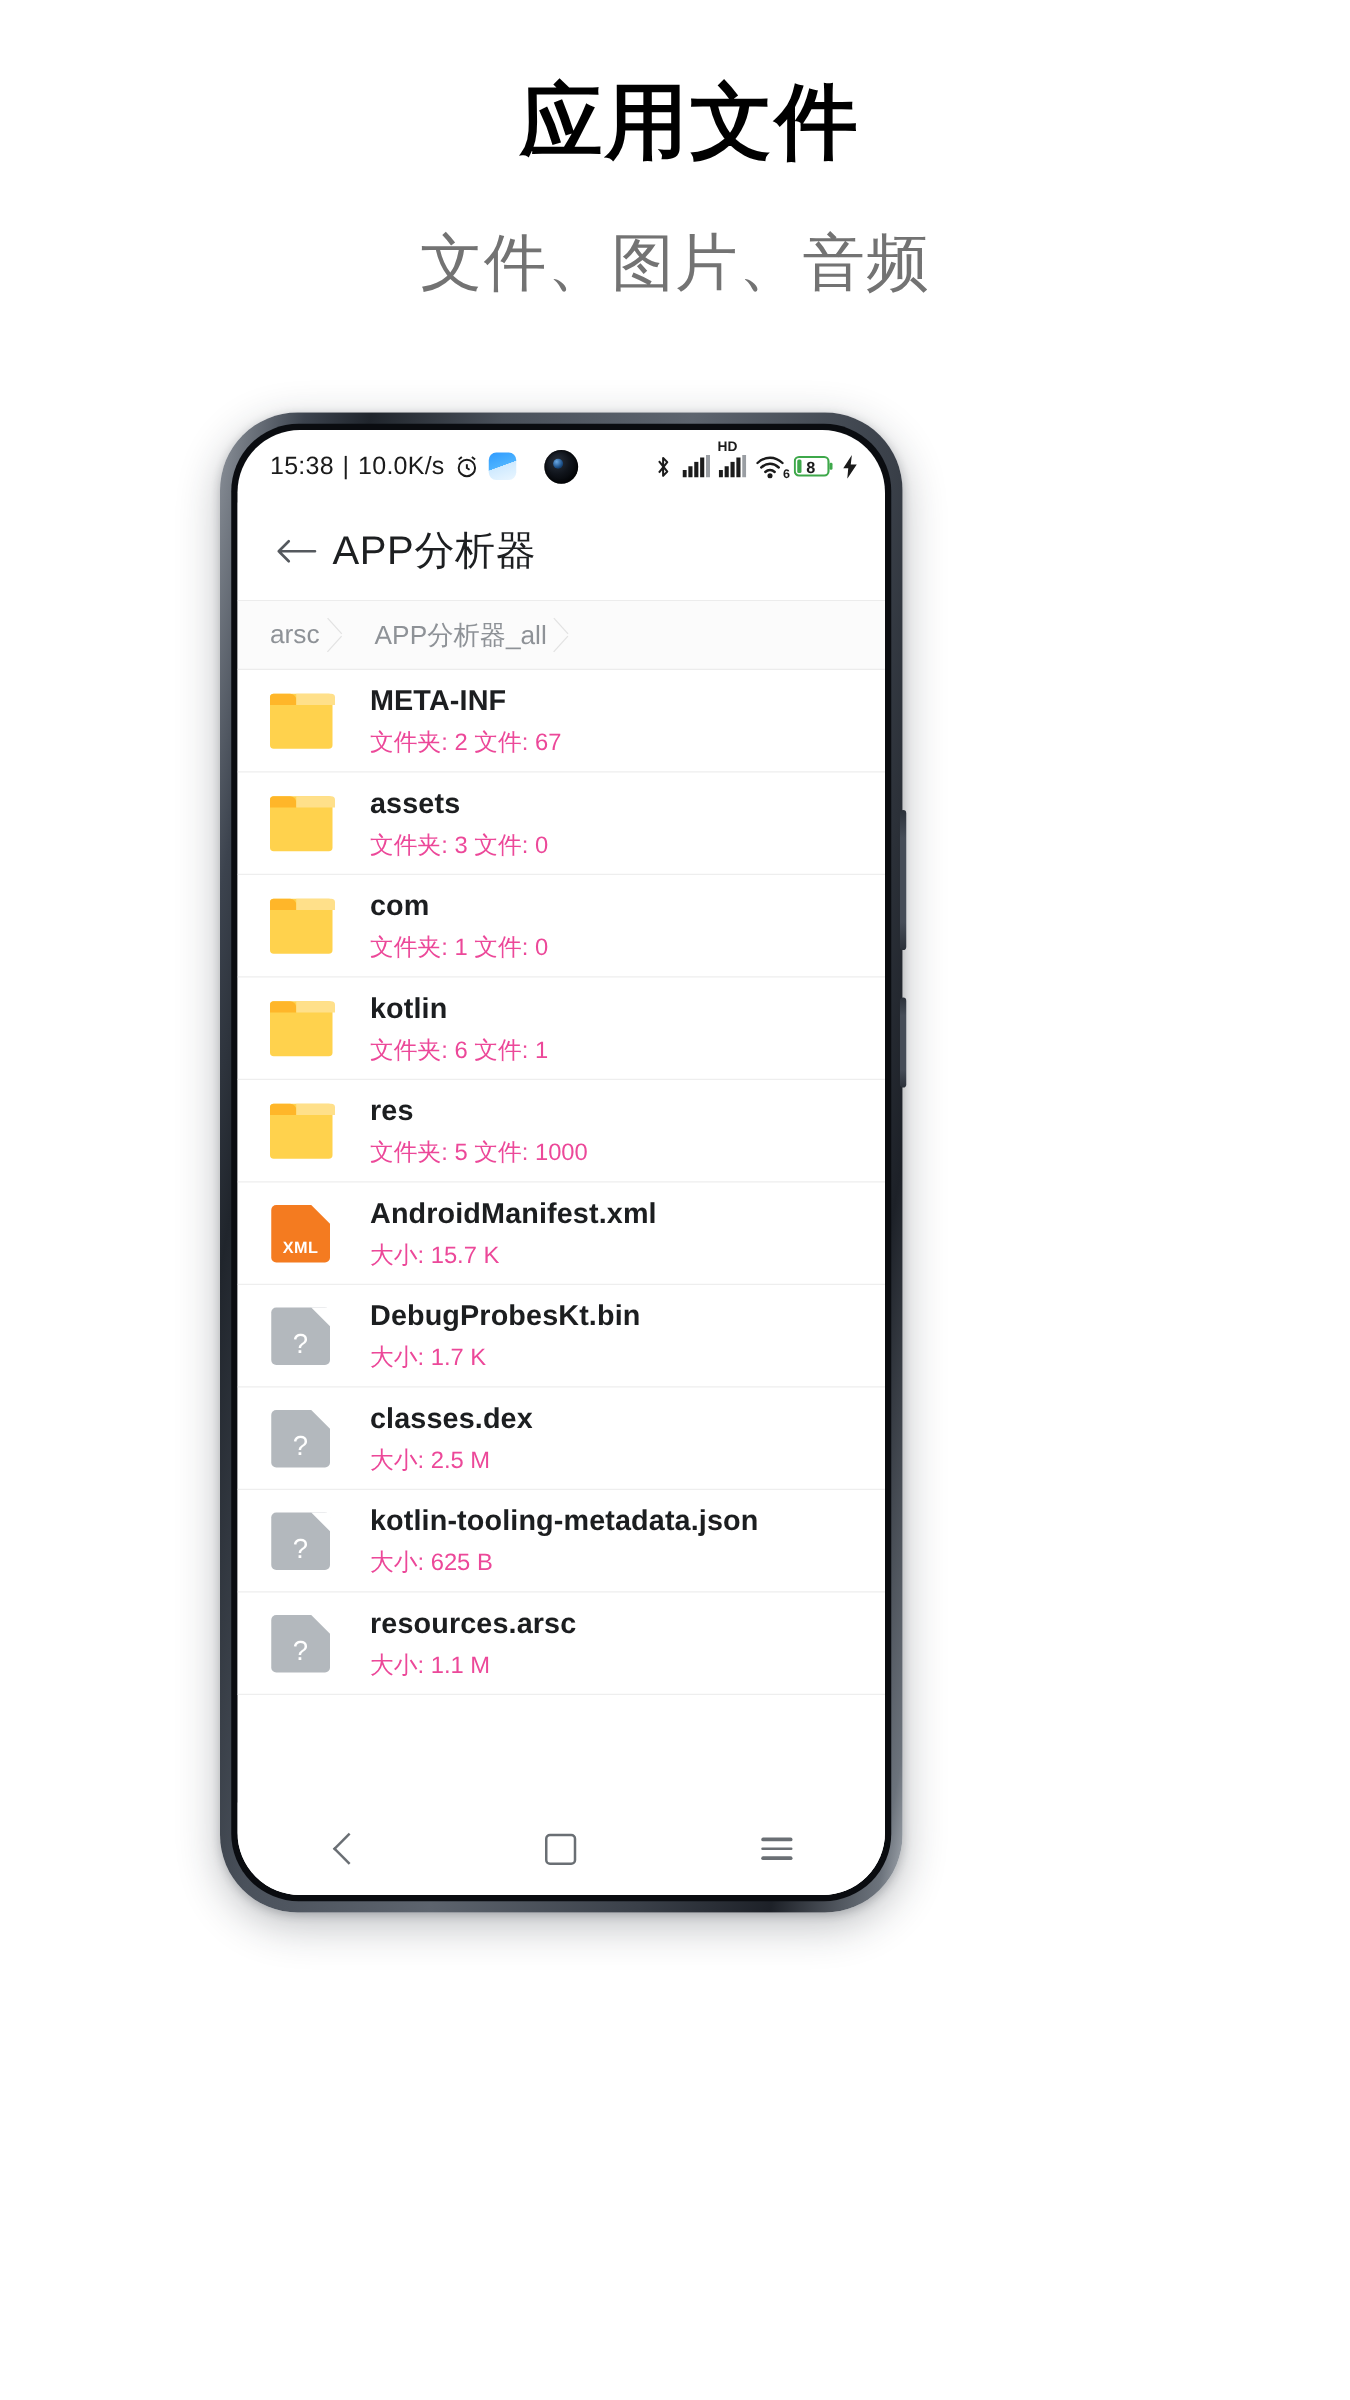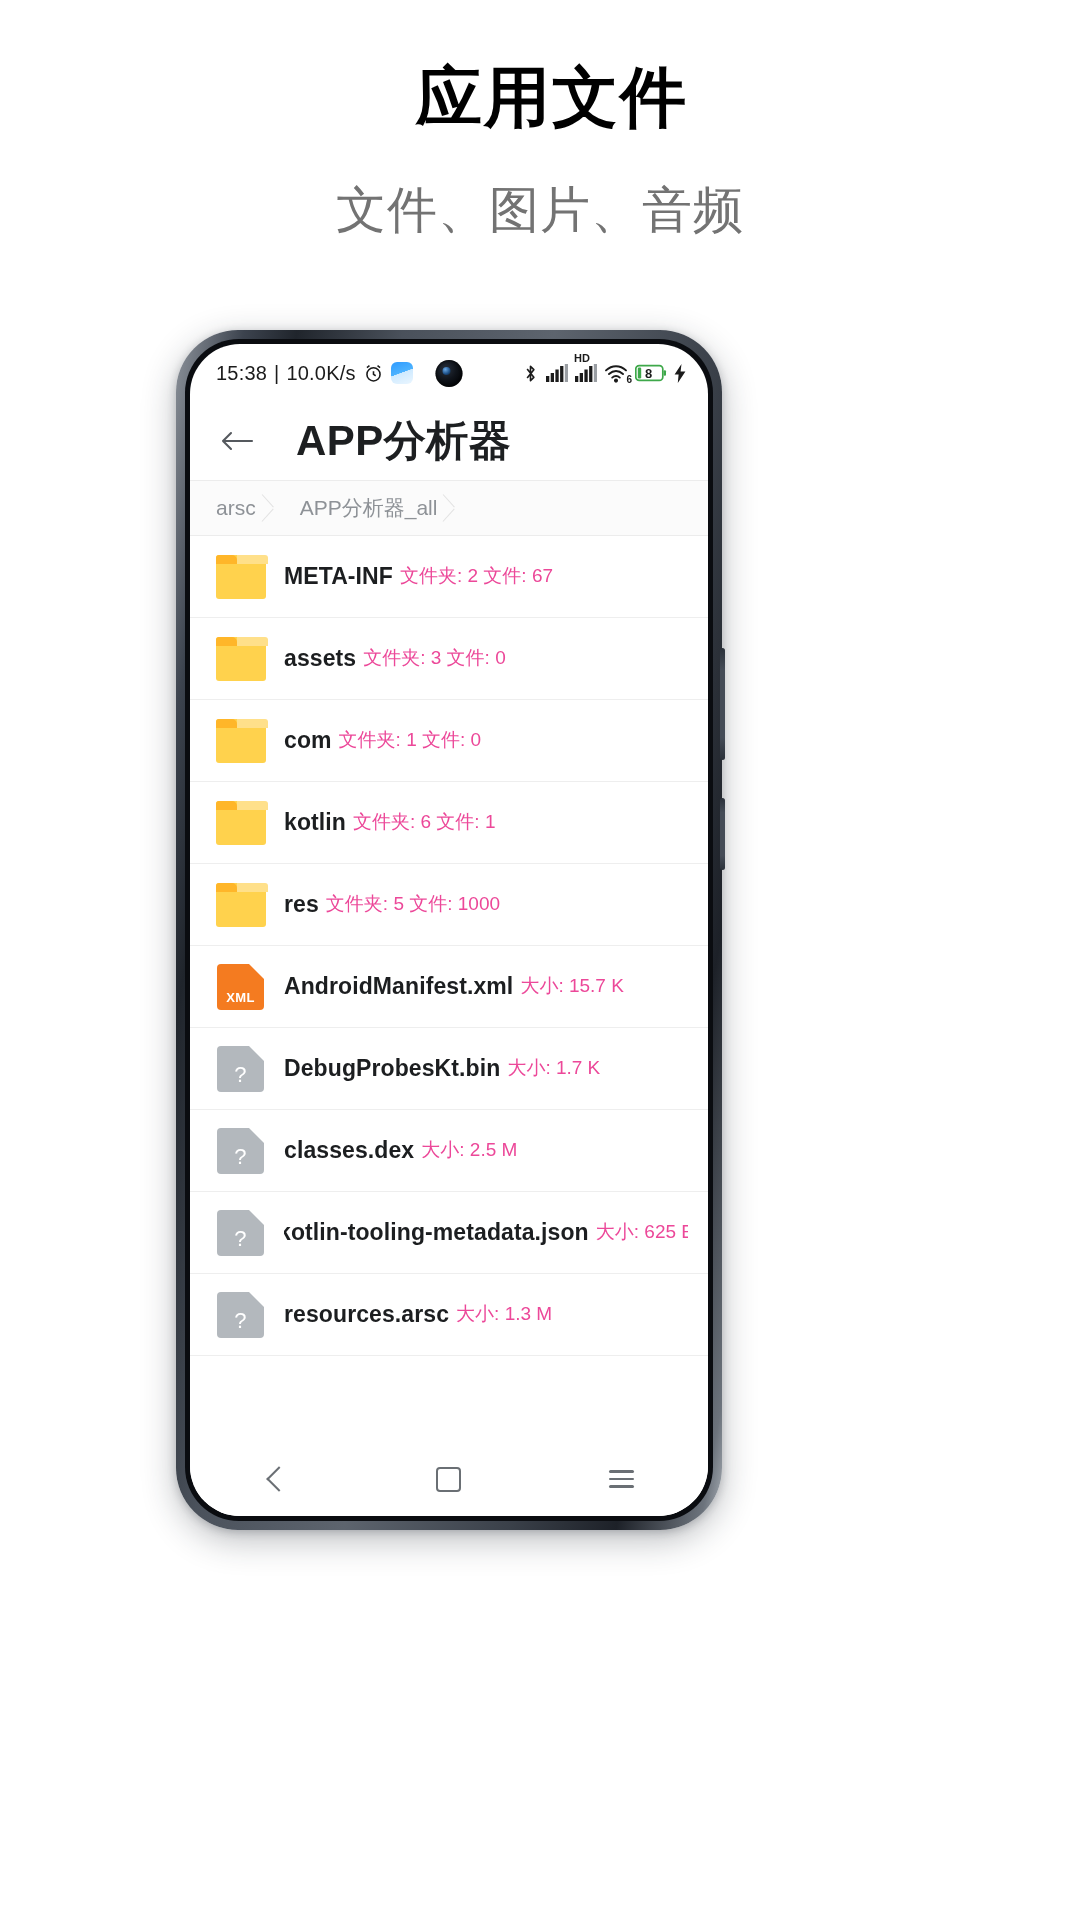--- a/index.html
+++ b/index.html
@@ -158,23 +158,23 @@
   .back-arrow {
     width: 46px;
     display: flex;
     align-items: center;
     justify-content: center;
     color: #555b60;
     font-size: 34px;
     line-height: 1;
   }
   .appbar-title {
-    margin-left: 36px;
-    font-size: 42px;
-    font-weight: 700;
+    margin-left: 6px;
+    font-size: 32px;
+    font-weight: 400;
     color: #1d1f21;
     letter-spacing: .5px;
   }
 
   
   .crumbs {
     height: 54px;
     display: flex;
     align-items: stretch;
     background: #fbfbfb;
@@ -222,23 +222,23 @@
     border-bottom: 1px solid #eeeeee;
     box-sizing: border-box;
   }
   .row-icon {
     width: 52px;
     height: 52px;
     flex: 0 0 52px;
     position: relative;
   }
   .row-text {
-    margin-left: 16px;
-    display: flex;
-    flex-direction: row;
+    margin-left: 28px;
+    display: flex;
+    flex-direction: column;
     justify-content: center;
     gap: 7px;
     overflow: hidden;
   }
   .row-name {
     font-size: 23px;
     font-weight: 700;
     color: #1c1e20;
     letter-spacing: .1px;
     white-space: nowrap;
@@ -556,21 +556,21 @@
         <div class="row">
           <div class="row-icon">
             <div class="ico-doc unknown">
               <div class="body"></div>
                 <div class="fold"></div>
               <div class="lbl">?</div>
             </div>
           </div>
           <div class="row-text">
             <div class="row-name">resources.arsc</div>
-            <div class="row-meta">大小: 1.3 M</div>
+            <div class="row-meta">大小: 1.1 M</div>
           </div>
         </div>
 
       </div>
 
       <div class="navbar">
         <div class="nav-btn">
             <div class="nav-back"></div>
           </div>
         <div class="nav-btn">

